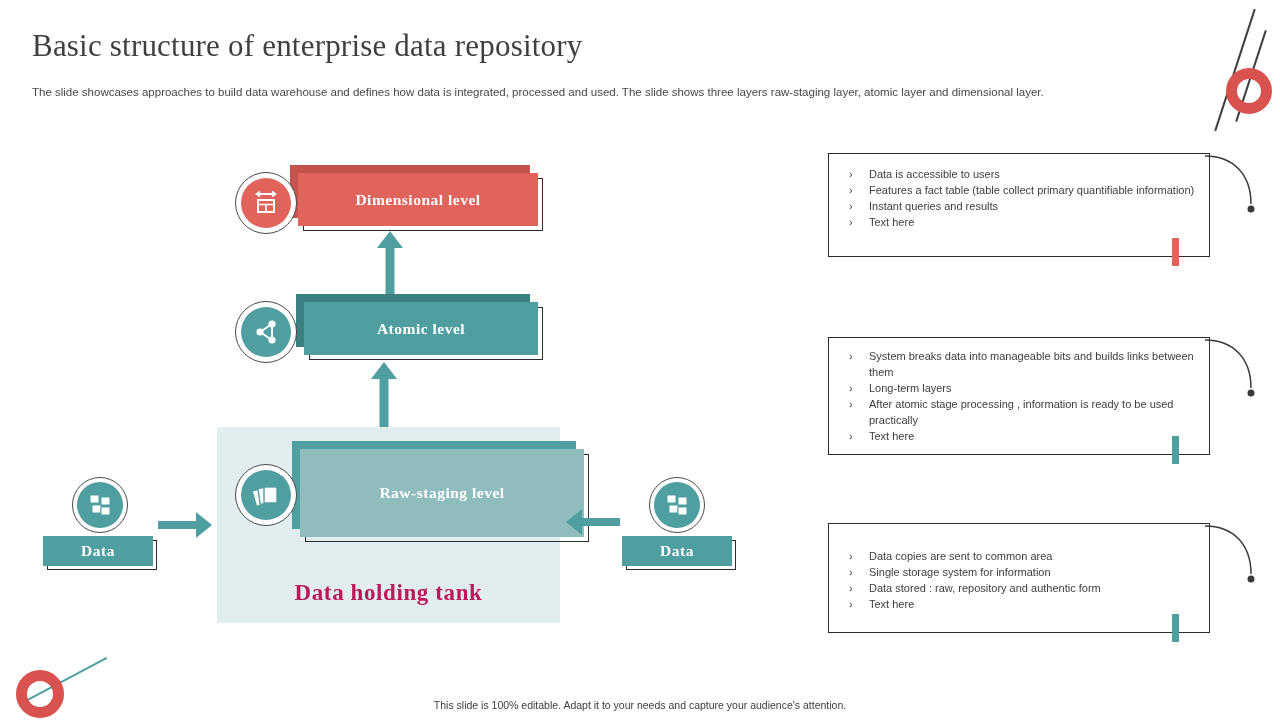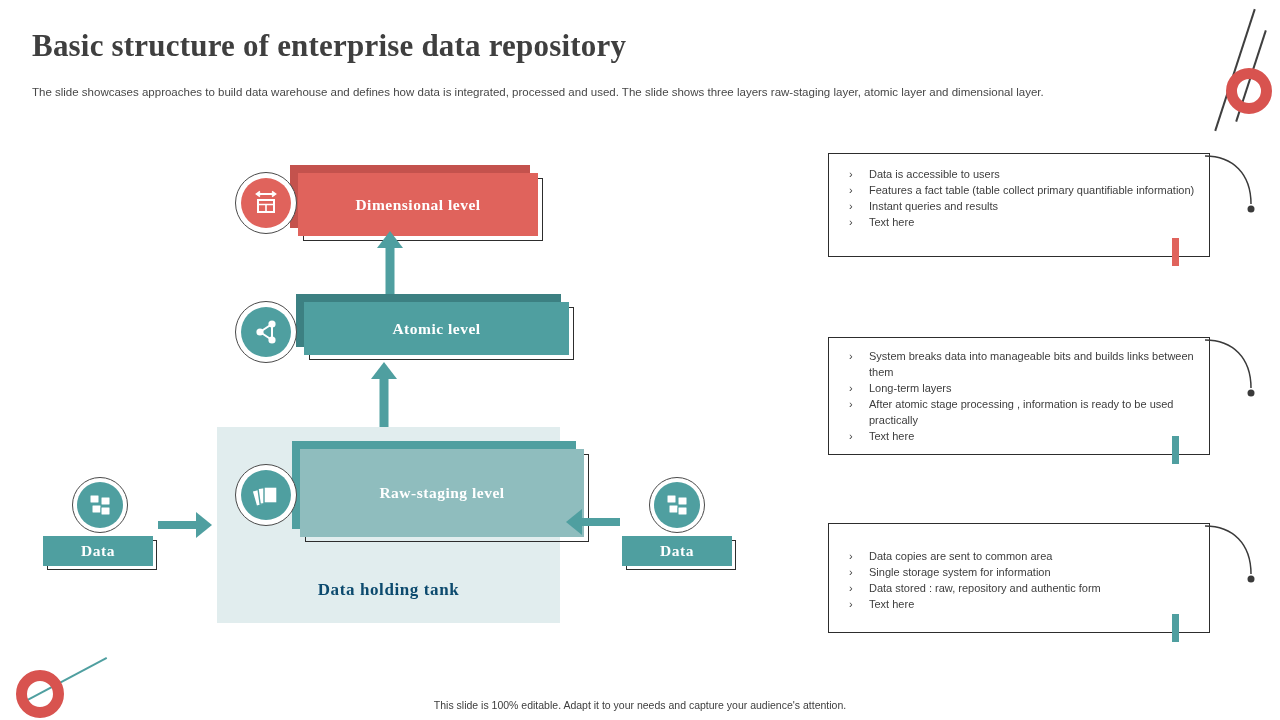--- a/index.html
+++ b/index.html
@@ -1,36 +1,36 @@
 <!DOCTYPE html>
 <html><head>
 <meta charset="utf-8">
 <style>
   * { margin:0; padding:0; box-sizing:border-box; }
   body { background:#888; font-family:"Liberation Sans", sans-serif; }
   .slide { position:relative; width:1280px; height:720px; background:#ffffff; overflow:hidden; margin:0 auto; }
 
-  .title { position:absolute; left:32px; top:28px; font-family:"Liberation Serif", serif; font-size:31px; font-weight:700; color:#3f3f3f; letter-spacing:.2px; }
+  .title { position:absolute; left:32px; top:28px; font-family:"Liberation Serif", serif; font-size:31px; font-weight:400; color:#3f3f3f; letter-spacing:.2px; }
   .subtitle { position:absolute; left:32px; top:86px; width:1120px; font-size:11.5px; color:#474747; }
 
   
   .level-box { position:absolute; display:flex; align-items:center; justify-content:center; }
   .level-box .slab { position:absolute; left:-8px; top:-8px; width:100%; height:100%; }
   .level-box .outline { position:absolute; left:5px; top:5px; width:100%; height:100%; border:1px solid #2d2d2d; }
   .level-box .face { position:absolute; left:0; top:0; width:100%; height:100%; }
   .level-box .lbl { position:relative; z-index:2; font-family:"Liberation Serif", serif; font-weight:bold; font-size:15.5px; color:#fff; letter-spacing:.5px; }
 
   .dim .face { background:#e0635c; } .dim .slab { background:#c4524d; }
   .atomic .face { background:#4f9fa0; } .atomic .slab { background:#3c8082; }
   .raw .face { background:#8fbdbe; } .raw .slab { background:#4f9fa0; }
   .databox .face { background:#4f9fa0; }
   .databox .outline { left:4px; top:4px; }
 
   .tank { position:absolute; left:217px; top:427px; width:343px; height:196px; background:#e1edee; }
-  .tank-label { position:absolute; left:217px; top:580px; width:343px; text-align:center; font-family:"Liberation Serif", serif; font-weight:bold; font-size:17px; color:#0c4a6e; letter-spacing:.6px; }
+  .tank-label { position:absolute; left:217px; top:580px; width:343px; text-align:center; font-family:"Liberation Serif", serif; font-weight:bold; font-size:23px; color:#be185d; letter-spacing:.6px; }
 
   .icon-circle { position:absolute; border-radius:50%; background:#fff; border:1px solid #4a4a4a; display:flex; align-items:center; justify-content:center; z-index:4; }
   .icon-circle .inner { border-radius:50%; display:flex; align-items:center; justify-content:center; }
   .big { width:62px; height:62px; } .big .inner { width:50px; height:50px; }
   .small { width:56px; height:56px; } .small .inner { width:46px; height:46px; }
   .red-fill { background:#e0635c; } .teal-fill { background:#4f9fa0; }
 
   .arrow { position:absolute; }
 
   
@@ -61,21 +61,21 @@
   <h1 class="title">Basic structure of enterprise data repository</h1>
   <p class="subtitle">The slide showcases approaches to build data warehouse and defines how data is integrated, processed and used. The slide shows three layers raw-staging layer, atomic layer and dimensional layer.</p>
 
   <span class="dline dline1"></span>
   <span class="dline dline2"></span>
   <span class="donut donut-tr"></span>
 
   <div class="tank"></div>
   <div class="tank-label">Data holding tank</div>
 
-  <div class="level-box dim" style="left:298px; top:173px; width:240px; height:63px;">
+  <div class="level-box dim" style="left:298px; top:173px; width:240px; height:53px;">
     <span class="slab"></span>
     <span class="outline"></span>
     <span class="face"></span>
     <span class="lbl">Dimensional level</span>
   </div>
   <div class="icon-circle big" style="left:235px; top:172px;">
     <span class="inner red-fill">
       <svg width="28" height="28" viewBox="0 0 28 28">
         <path d="M5 5 H23" stroke="#fff" stroke-width="2" fill="none"></path>
         <path d="M8 2.5 L4.5 5 L8 7.5 M20 2.5 L23.5 5 L20 7.5" stroke="#fff" stroke-width="1.6" fill="none"></path>
@@ -83,21 +83,21 @@
         <path d="M6 15.5 H22 M14 15.5 V23" stroke="#fff" stroke-width="1.6" fill="none"></path>
       </svg>
     </span>
   </div>
 
   <svg class="arrow" style="left:377px; top:231px;" width="26" height="68" viewBox="0 0 26 68">
     <polygon points="13,0 26,17 0,17" fill="#4f9fa0"></polygon>
     <rect x="8.5" y="16" width="9" height="52" fill="#4f9fa0"></rect>
   </svg>
 
-  <div class="level-box atomic" style="left:304px; top:302px; width:265px; height:53px;">
+  <div class="level-box atomic" style="left:304px; top:302px; width:234px; height:53px;">
     <span class="slab"></span>
     <span class="outline"></span>
     <span class="face"></span>
     <span class="lbl">Atomic level</span>
   </div>
   <div class="icon-circle big" style="left:235px; top:301px;">
     <span class="inner teal-fill">
       <svg width="28" height="28" viewBox="0 0 28 28">
         <path d="M8 14 L20 6 M8 14 L20 22 M20 6 L20 22" stroke="#fff" stroke-width="2" fill="none"></path>
         <circle cx="8" cy="14" r="3.6" fill="#fff"></circle>

